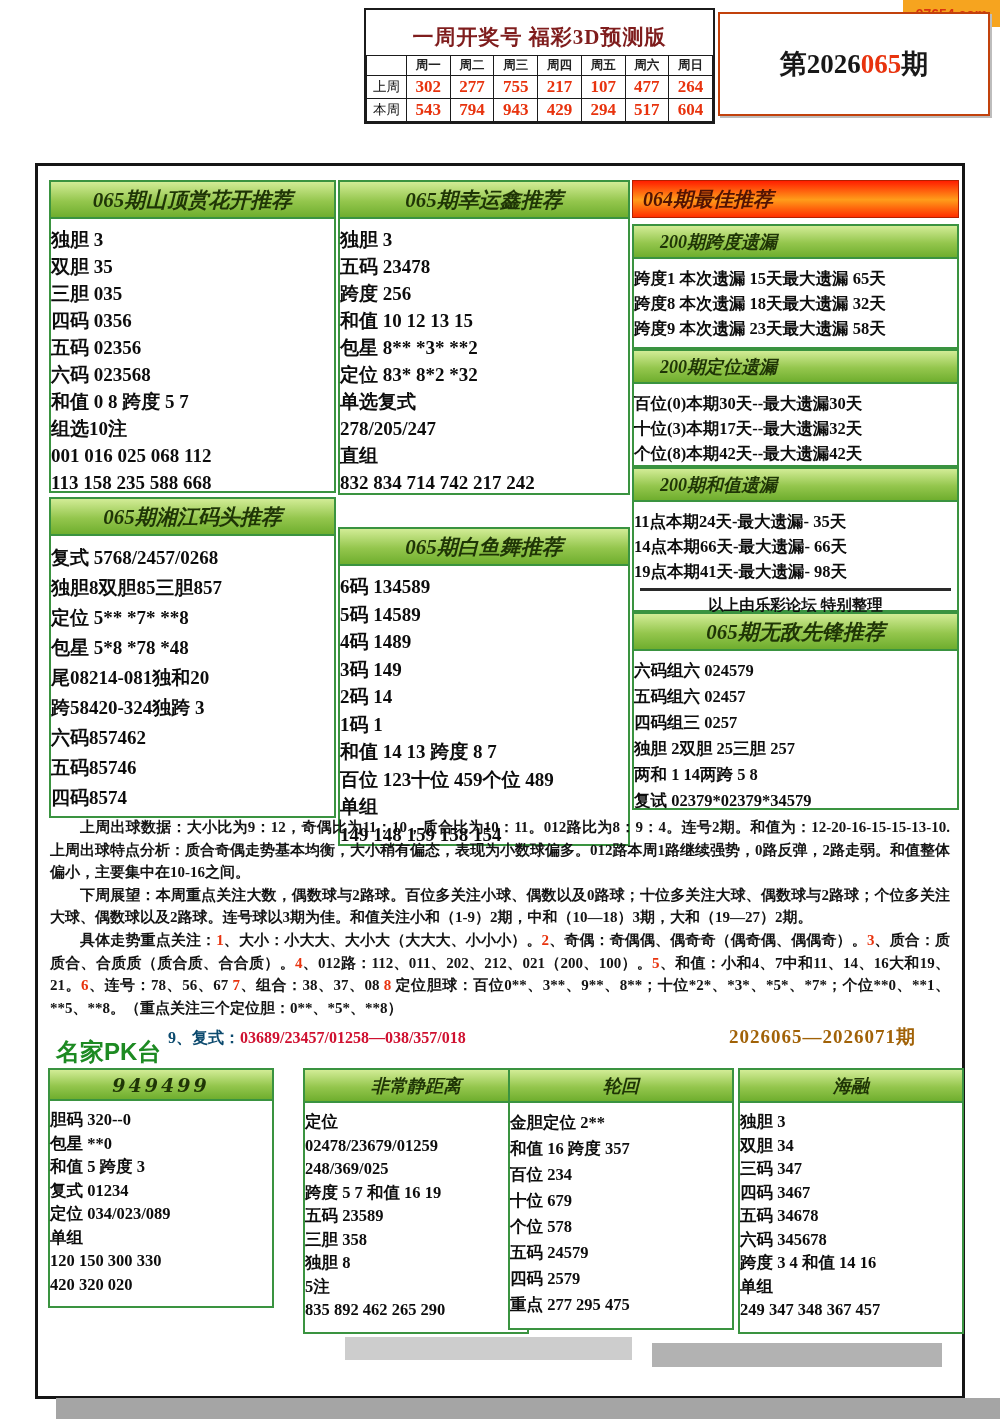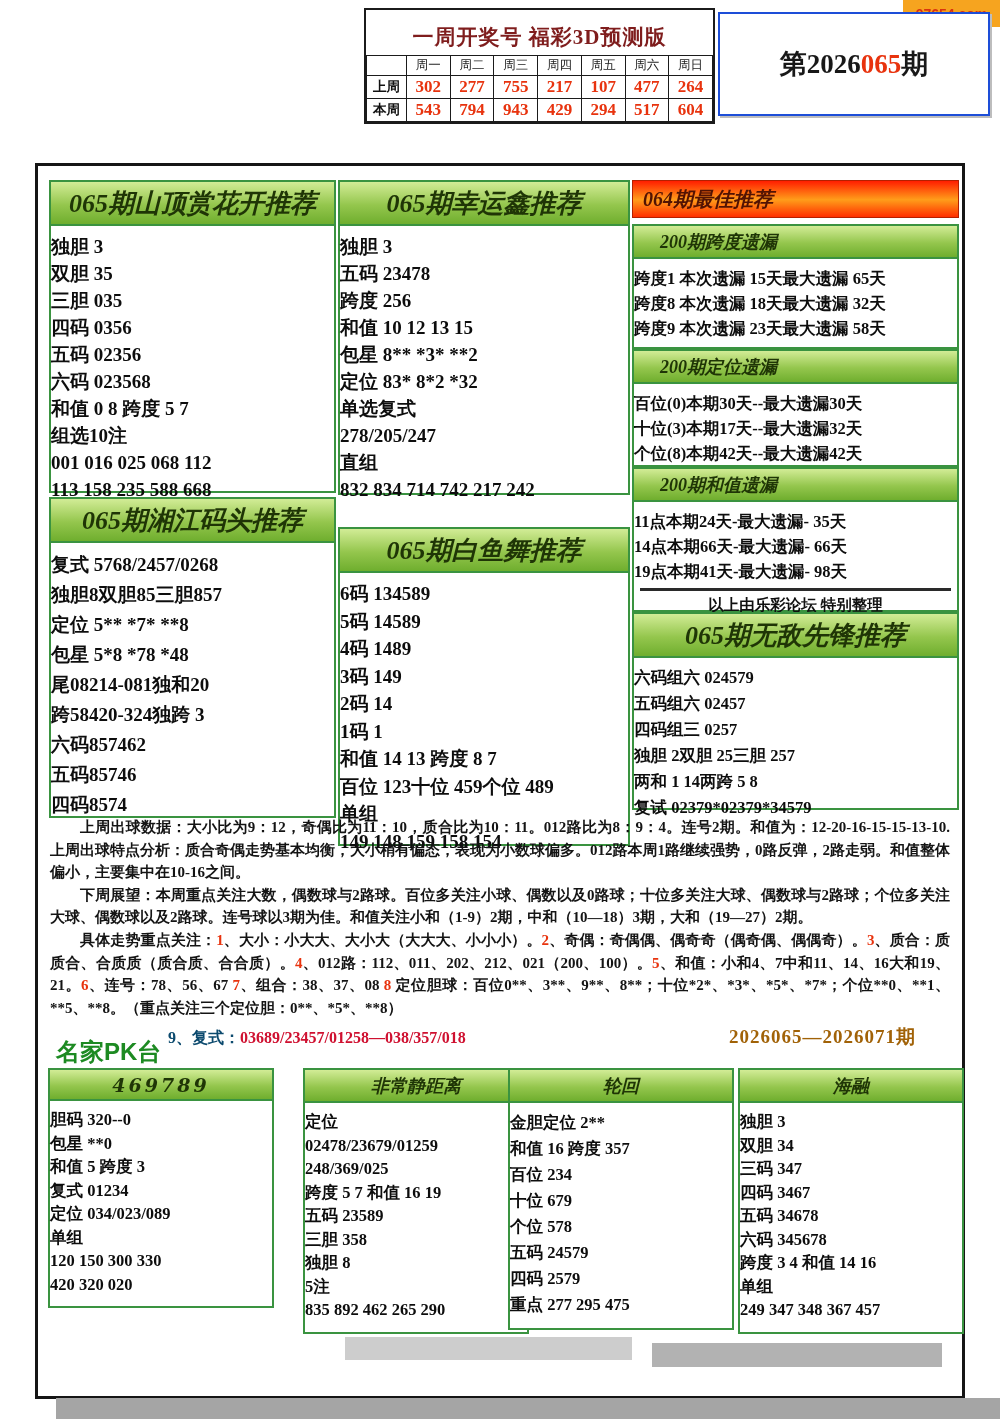--- a/index.html
+++ b/index.html
@@ -18,42 +18,42 @@
   }
   .week-table{
     left:364px;top:8px;width:347px;background:#fff;border:2px solid #1b1b1b;
   }
   .week-title{
     text-align:center;font-size:21px;font-weight:700;padding:13px 0 4px;color:#7f1d1d;letter-spacing:1px;
   }
   .week-table table{width:100%;border-collapse:collapse;table-layout:fixed;}
   .week-table td{border:1px solid #1b1b1b;text-align:center;padding:1px 0;}
   .week-table col.lblcol{width:40px;}
-  .day-cell{font-size:12.5px;font-weight:400;color:#222;}
-  .rowlbl{font-size:13.5px;font-weight:700;color:#111;}
+  .day-cell{font-size:12.5px;font-weight:700;color:#222;}
+  .rowlbl{font-size:13.5px;font-weight:400;color:#111;}
   .num-cell{font-size:17px;font-weight:700;color:#e8330e;}
   .issue-box{
-    left:718px;top:12px;width:268px;height:100px;border:2px solid #1d4ed8;background:#fff;
+    left:718px;top:12px;width:268px;height:100px;border:2px solid #c2410c;background:#fff;
     display:flex;align-items:center;justify-content:center;
     font-size:27px;font-weight:700;color:#181818;box-shadow:2px 2px 0 #bdbdbd;
   }
   .issue-red{color:#e8330e;}
 
   
   .main{
     left:35px;top:163px;width:924px;height:1230px;border:3px solid #151515;background:#fff;
   }
 
   
   .gbox{position:absolute;border:2px solid #3a9340;background:#fff;}
   .gbox .hd{
     background:linear-gradient(180deg,#d2ec96 0%,#94c64d 55%,#6fae2e 100%);
     border-bottom:2px solid #3a9340;
     text-align:center;font-weight:700;font-style:italic;
-    font-size:26px;color:#1f3506;padding:4px 0 3px;white-space:nowrap;overflow:hidden;
+    font-size:21px;color:#1f3506;padding:4px 0 3px;white-space:nowrap;overflow:hidden;
   }
   .gbox .bd{padding:7px 0 4px;font-weight:700;color:#0d0d0d;}
   .bd-big{font-size:19px;line-height:27px;}
   .bd-mid{font-size:16.5px;line-height:25px;}
   .bd-sm{font-size:16.5px;line-height:23.5px;border-radius:28px;}
   .hd-left{text-align:left !important;padding-left:26px !important;font-size:18px !important;}
 
   .banner{
     background:linear-gradient(180deg,#ff1e00 0%,#ff9d1a 52%,#ff2e00 100%);
     border:1px solid #b32000;color:#521303;font-weight:700;font-style:italic;
@@ -255,21 +255,21 @@
   </div>
 
   <div class="abs formula">
     <span style="color:#0c4a6e;">9、复式：</span><span>03689/23457/01258—038/357/018</span>
   </div>
 
   <div class="abs pk-title">名家PK台</div>
   <div class="abs period-range">2026065—2026071期</div>
 
   <div class="gbox bb" style="left:10px;top:902px;width:222px;">
-    <div class="hd script-hd">469789</div>
+    <div class="hd script-hd">949499</div>
     <div class="bd bd-sm" style="padding-bottom:10px;">
         <div>胆码 320--0</div>
         <div>包星 **0</div>
         <div>和值 5 跨度 3</div>
         <div>复式 01234</div>
         <div>定位 034/023/089</div>
         <div>单组</div>
         <div>120 150 300 330</div>
         <div>420 320 020</div>
       </div>

